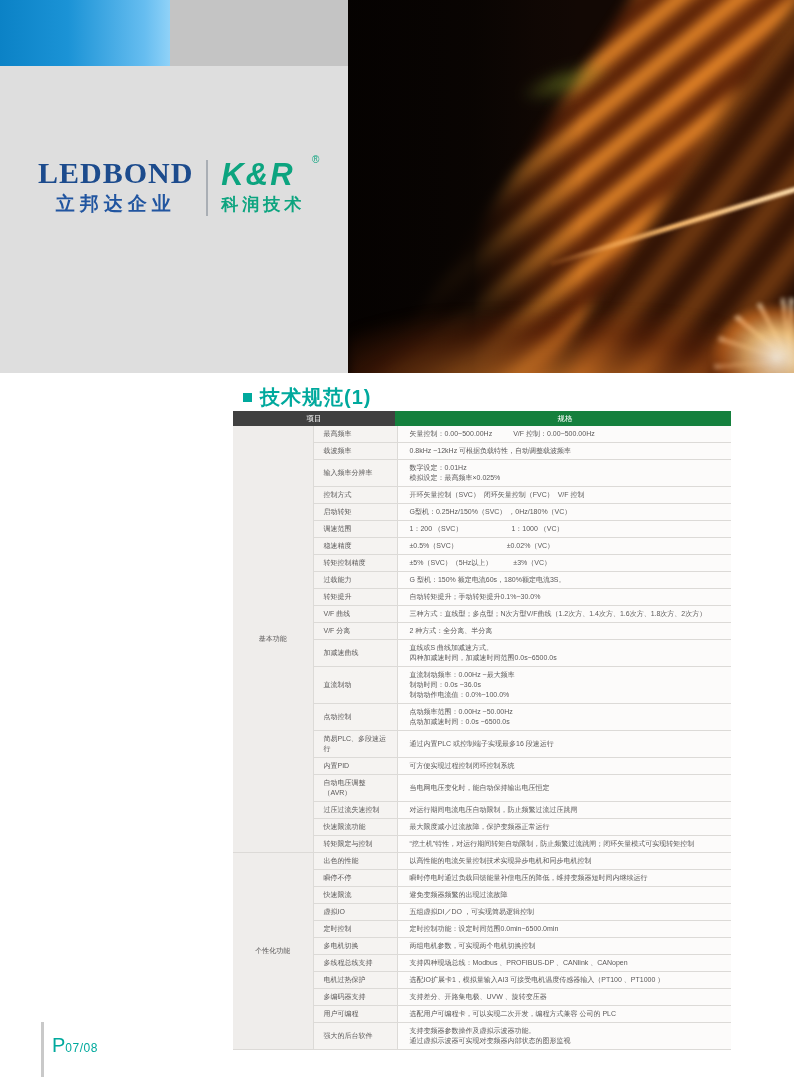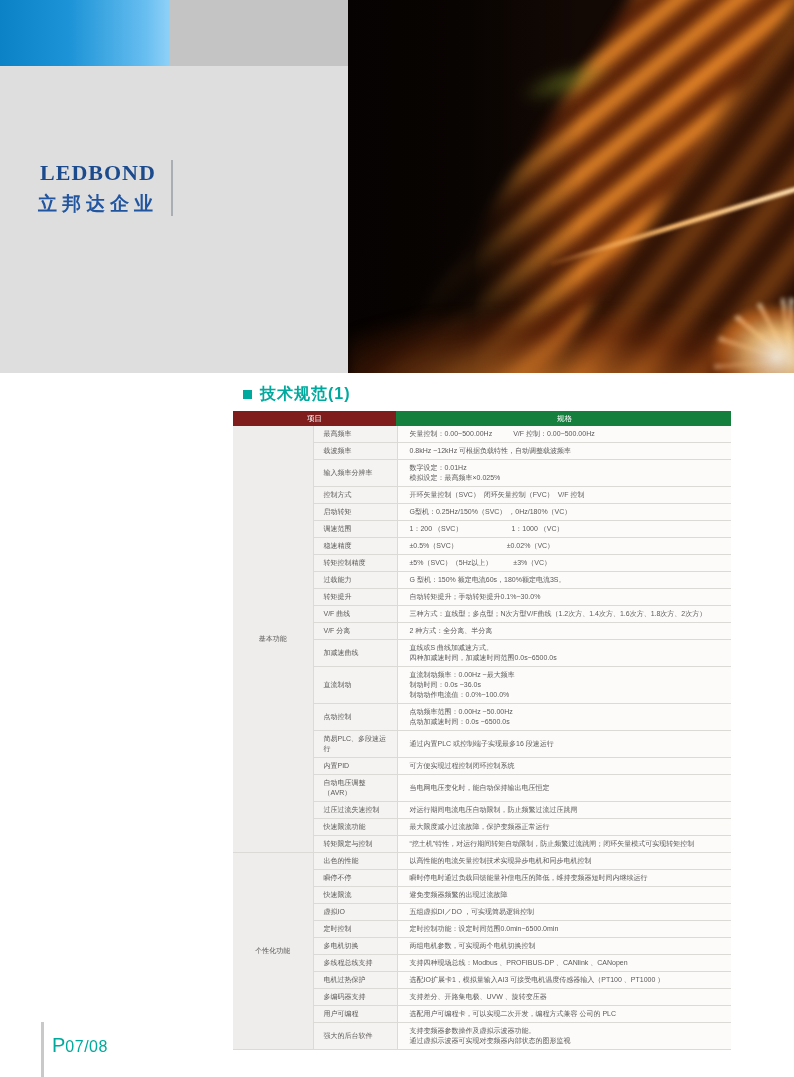--- a/index.html
+++ b/index.html
@@ -39,52 +39,52 @@
   .photo .burst-rays { position:absolute; left:82%; top:80%; width:34%; height:34%;
       background:repeating-conic-gradient(rgba(255,235,200,0.85) 0deg 4deg, transparent 4deg 22deg);
       border-radius:50%; filter:blur(2px); opacity:.8; }
   .photo .bottom-glow { position:absolute; left:0; bottom:-6%; width:100%; height:22%;
       background:radial-gradient(ellipse at 45% 100%, rgba(255,150,50,0.75), rgba(120,45,10,0.4) 55%, transparent 80%);
       filter:blur(6px); }
 
   
   .logo-row { position:absolute; left:38px; top:158px; display:flex; align-items:center; }
   .ledbond-block { text-align:center; }
-  .ledbond-en { font-family:"Liberation Serif", serif; font-weight:700; font-size:22px; line-height:30px;
+  .ledbond-en { font-family:"Liberation Serif", serif; font-weight:700; font-size:30px; line-height:30px;
                 color:#1c4b8d; letter-spacing:1px; }
   .ledbond-cn { font-size:19px; font-weight:700; color:#2155a0; letter-spacing:5px; margin-top:3px; }
   .logo-divider { width:2px; height:56px; background:#a9aeb4; margin:0 13px; }
   .kr-block { text-align:left; position:relative; padding-right:14px; }
   .kr-en { font-style:italic; font-weight:800; font-size:31px; line-height:30px; color:#0ca47f; letter-spacing:2px; }
   .kr-reg { position:absolute; right:0; top:-6px; font-style:normal; font-weight:400; font-size:10px; color:#0ca47f; }
   .kr-cn { font-size:17px; font-weight:700; color:#0ca47f; letter-spacing:4px; margin-top:3px; }
 
   
   .section-title { position:absolute; left:243px; top:384px; display:flex; align-items:center; }
   .title-square { width:9px; height:9px; background:#00a99d; margin-right:8px; }
-  .title-text { font-size:16px; font-weight:700; color:#00a99d; letter-spacing:1px; }
+  .title-text { font-size:20px; font-weight:700; color:#00a99d; letter-spacing:1px; }
 
   
   .table-wrap { position:absolute; left:233px; top:411px; width:498px; }
   table.spec { width:498px; border-collapse:collapse; table-layout:fixed; }
   table.spec th { height:15px; font-size:7.5px; font-weight:400; color:#ffffff; text-align:center; }
-  th.item-h { background:#7f1d1d; border-right:2px solid #15803d; }
+  th.item-h { background:#404040; border-right:4px solid #15803d; }
   th.spec-h { background:#15803d; }
   table.spec td { font-size:7px; color:#5a5858; vertical-align:middle; border-bottom:1px solid #dcdad7; }
   td.group-cell { background:#efedeb; border-right:1px solid #dcdad7; text-align:center;
                   font-size:7.5px; color:#5a5858; }
   td.item-cell { background:#f5f3f1; border-right:1px solid #dcdad7; padding:3px 4px 3px 10px; line-height:10px; }
   td.spec-cell { background:#fcfbfa; padding:3px 6px 3px 12px; }
   .spec-line { line-height:10px; white-space:pre-wrap; }
 
   
   .footer-line { position:absolute; left:41px; top:1022px; width:3px; height:55px; background:#c9c9c9; }
   .page-num { position:absolute; left:52px; top:1034px; color:#00a99d; }
   .page-num .p { font-size:20px; font-weight:400; }
-  .page-num .num { font-size:16px; font-weight:400; letter-spacing:0.5px; }
+  .page-num .num { font-size:12px; font-weight:400; letter-spacing:0.5px; }
 </style>
 </head>
 <body>
 
 <div class="page">
 
   <div class="top-gray-panel"></div>
   <div class="blue-bar"></div>
   <div class="gray-block"></div>
 
@@ -99,20 +99,25 @@
     <div class="burst"></div>
     <div class="bottom-glow"></div>
   </div>
 
   <div class="logo-row">
     <div class="ledbond-block">
       <div class="ledbond-en">LEDBOND</div>
       <div class="ledbond-cn">立邦达企业</div>
     </div>
     <div class="logo-divider"></div>
+    <div class="kr-block">
+      <div class="kr-en">K&amp;R</div>
+      <div class="kr-reg">®</div>
+      <div class="kr-cn">科润技术</div>
+    </div>
   </div>
 
   <div class="section-title">
     <div class="title-square"></div>
     <div class="title-text">技术规范(1)</div>
   </div>
 
   <div class="table-wrap">
     <table class="spec">
       <colgroup>

